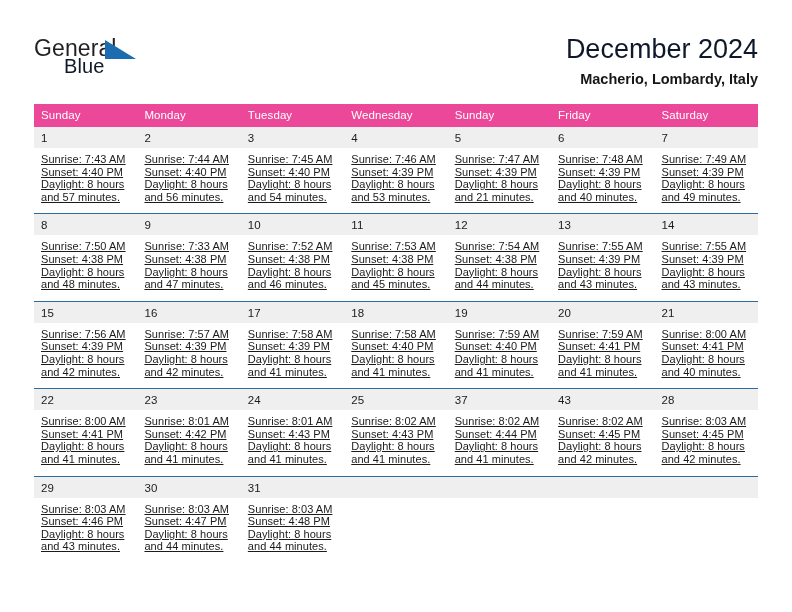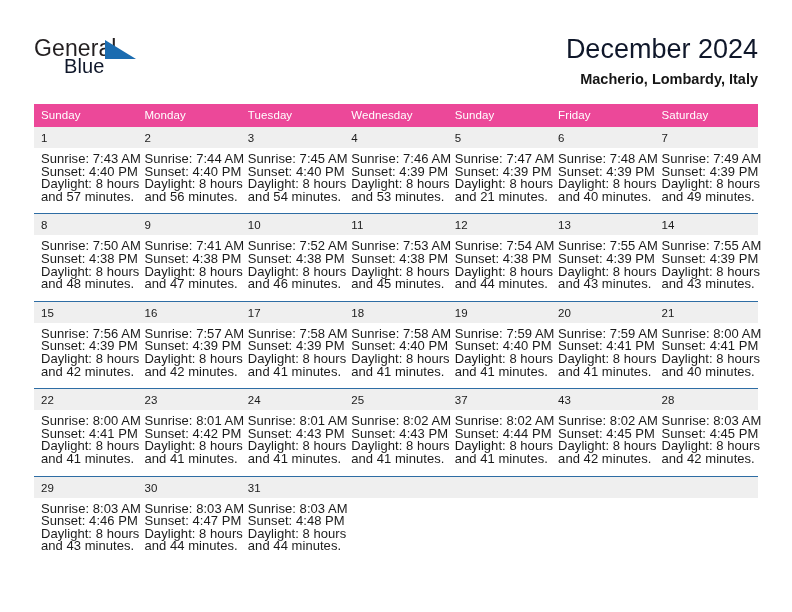--- a/index.html
+++ b/index.html
@@ -125,26 +125,27 @@
     line-height: 13px;
     padding: 5px 0 5px 7px;
     height: 11px;
     letter-spacing: 0.1px;
   }
   .daynum.empty {
     color: transparent;
   }
   .details {
     padding: 5px 6px 10px 7px;
-    font-size: 13px;
+    font-size: 11px;
     color: #1b1b1b;
     line-height: 12.6px;
     min-height: 57px;
     box-sizing: border-box;
     letter-spacing: 0.05px;
+    text-decoration: underline;
   }
   .details div {
     white-space: nowrap;
   }
   .details.empty { min-height: 57px; }
 </style>
 </head>
 <body>
 
 <div class="page">
@@ -248,21 +249,21 @@
             <div class="details">
               <div>Sunrise: 7:50 AM</div>
               <div>Sunset: 4:38 PM</div>
               <div>Daylight: 8 hours</div>
               <div>and 48 minutes.</div>
             </div>
           </td>
           <td>
             <div class="daynum">9</div>
             <div class="details">
-              <div>Sunrise: 7:41 AM</div>
+              <div>Sunrise: 7:33 AM</div>
               <div>Sunset: 4:38 PM</div>
               <div>Daylight: 8 hours</div>
               <div>and 47 minutes.</div>
             </div>
           </td>
           <td>
             <div class="daynum">10</div>
             <div class="details">
               <div>Sunrise: 7:52 AM</div>
               <div>Sunset: 4:38 PM</div>

